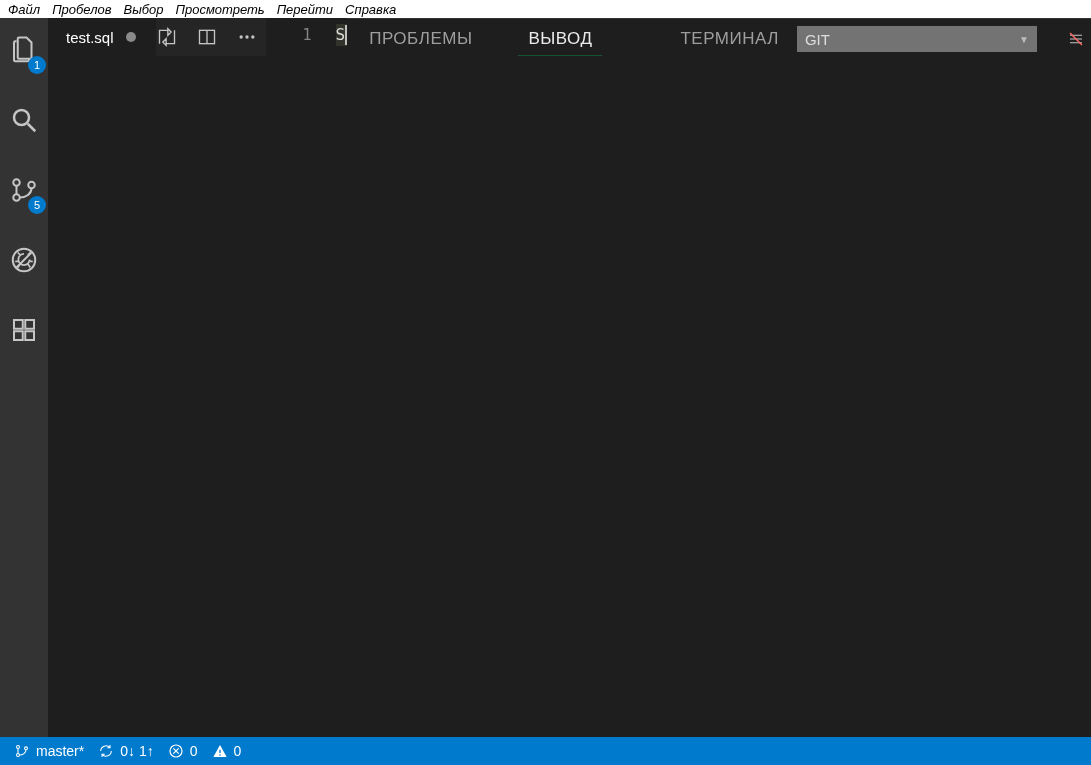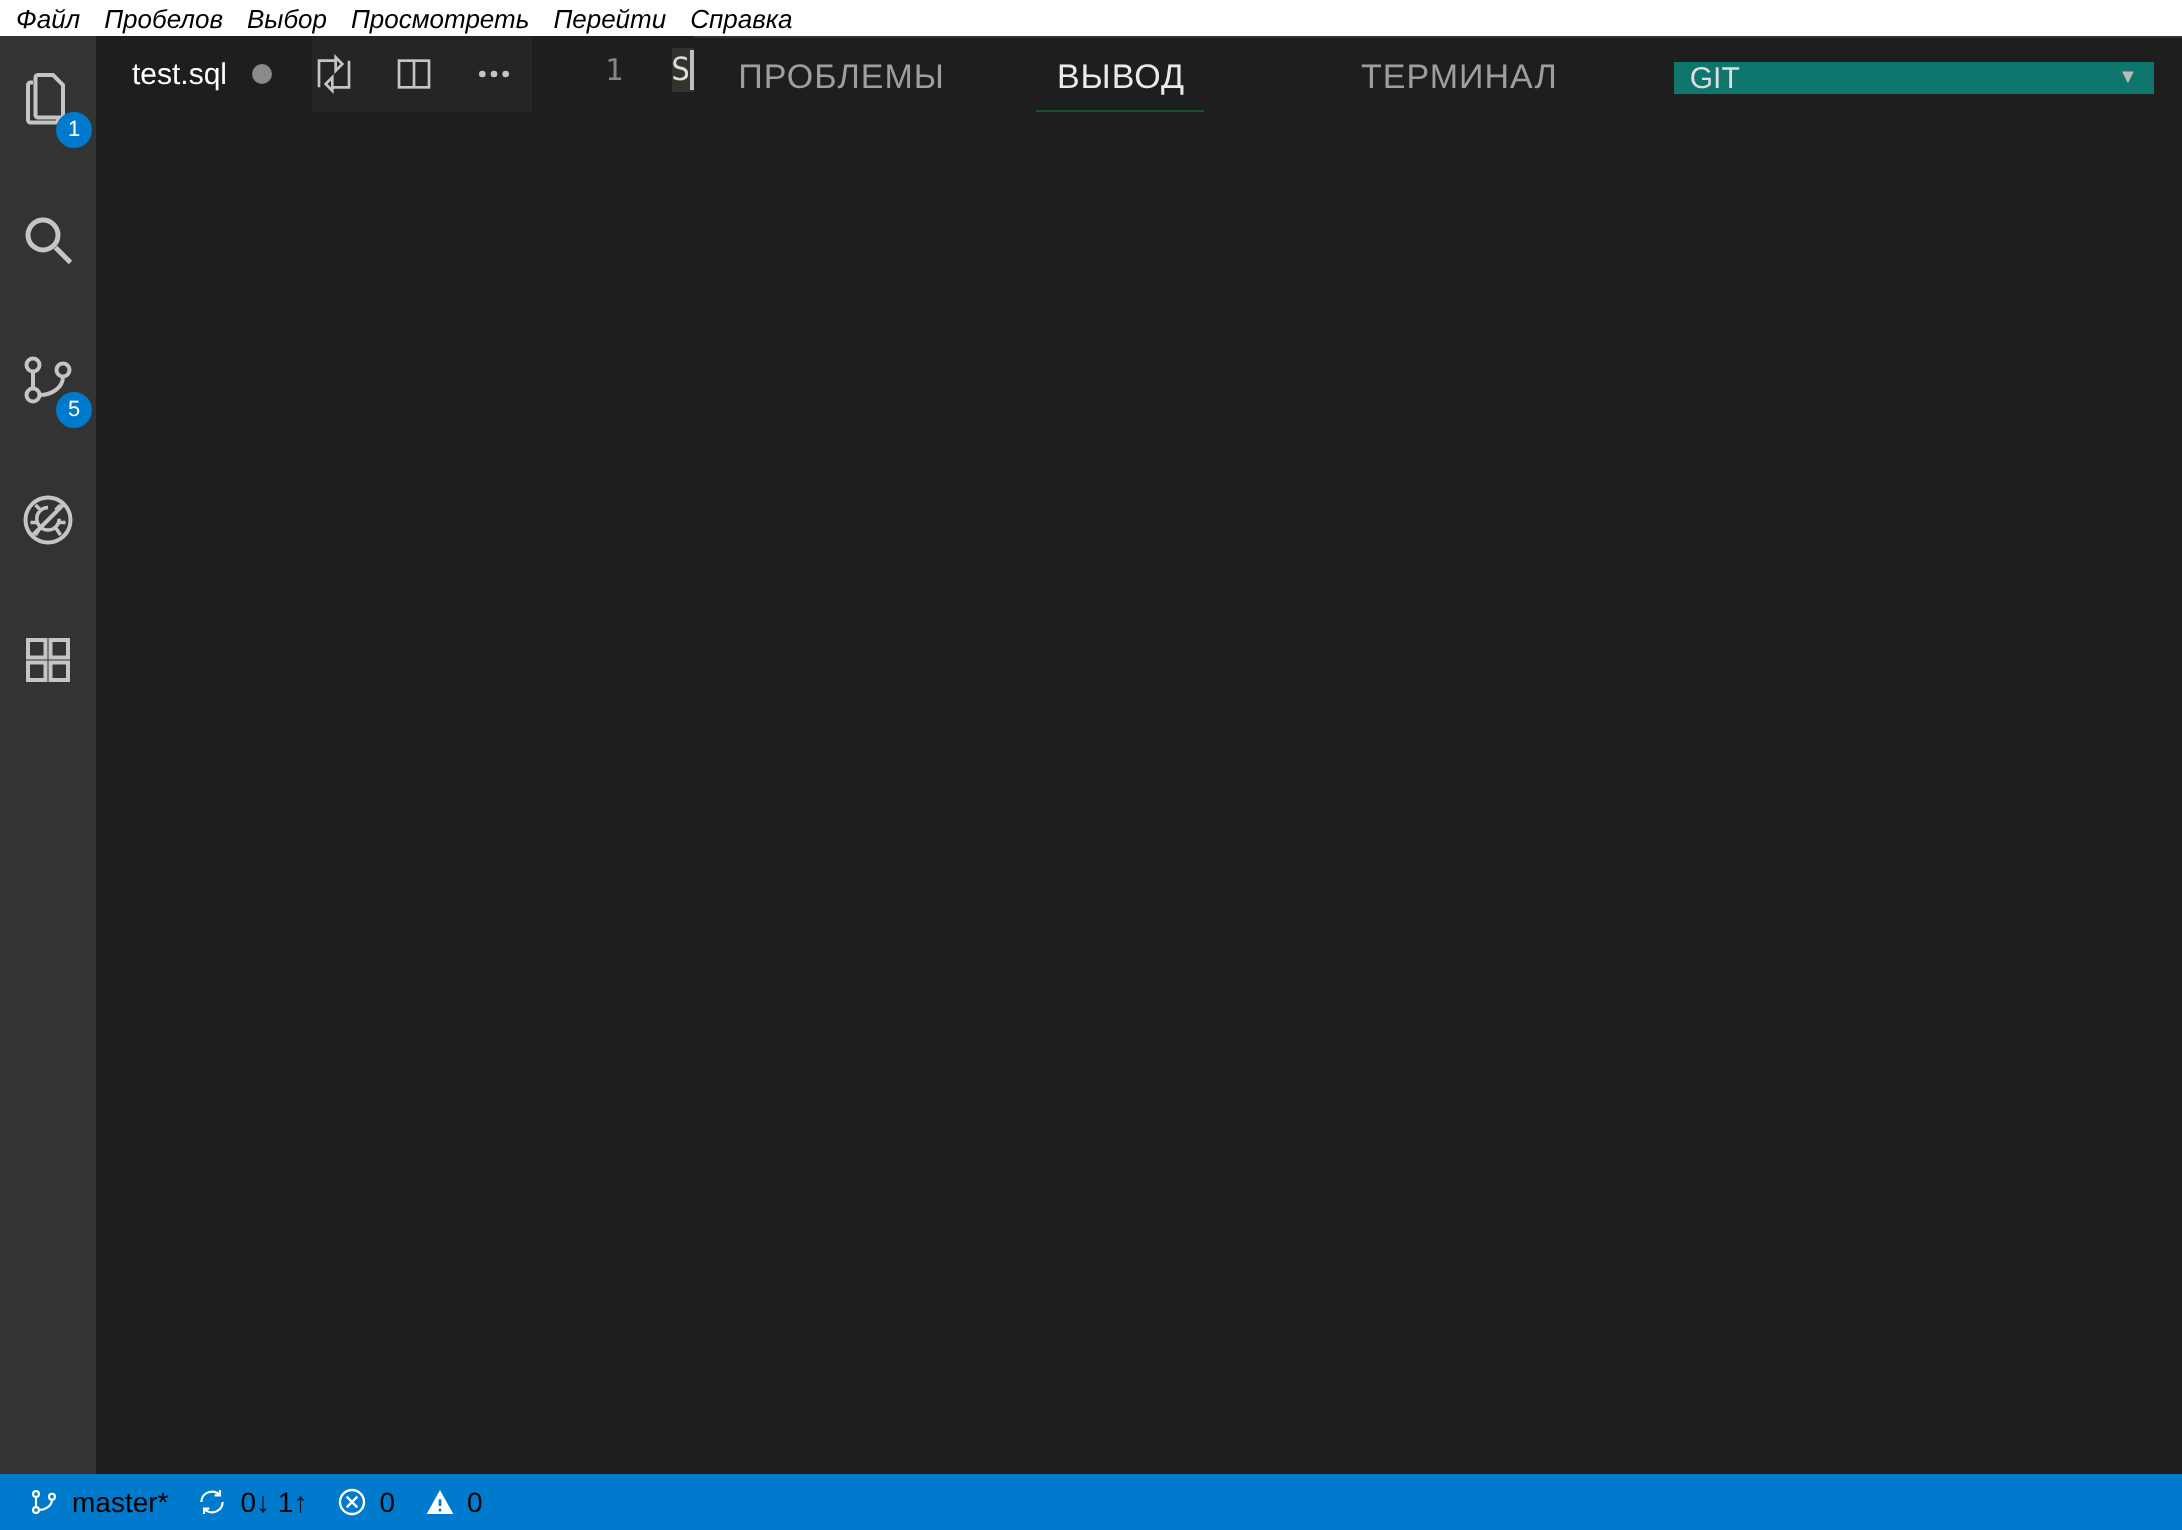--- a/index.html
+++ b/index.html
@@ -156,30 +156,29 @@
   letter-spacing: 0.5px;
   padding: 6px 10px;
   cursor: pointer;
 }
 .panel-tab.active {
   color: #eaeaea;
   border-bottom: 1px solid #14532d;
 }
 .panel-spacer { flex: 1; }
 .panel-select {
-  background: #0f766e;
+  background: #737373;
   color: #ddd;
   border: none;
-  height: 16px;
+  height: 26px;
   width: 240px;
   padding: 0 8px;
   font-size: 15px;
   appearance: none;
   position: relative;
-  margin-left: 40px;
 }
 .select-wrap { position: relative; }
 .select-caret {
   position: absolute;
   right: 8px; top: 50%;
   transform: translateY(-50%);
   color: #bbb;
   pointer-events: none;
   font-size: 10px;
 }
@@ -187,21 +186,21 @@
   display: flex;
   align-items: center;
   gap: 18px;
   margin-left: 24px;
 }
 .panel-actions .icon-btn { width:22px; height:22px; display:flex;align-items:center;justify-content:center;cursor:pointer;color:#c5c5c5;}
 .panel-body { flex: 1; }
 .status-bar {
   height: 28px;
   background: #007acc;
-  color: #000000;
+  color: #ffffff;
   display: flex;
   align-items: center;
   font-size: 14px;
   padding: 0 14px;
 }
 .status-left { display: flex; align-items: center; gap: 14px; }
 .status-right { margin-left: auto; display: flex; align-items: center; gap: 20px; }
 .status-item { display: flex; align-items: center; gap: 6px; cursor: pointer; }
 .status-item svg { display: block; }
 </style>

